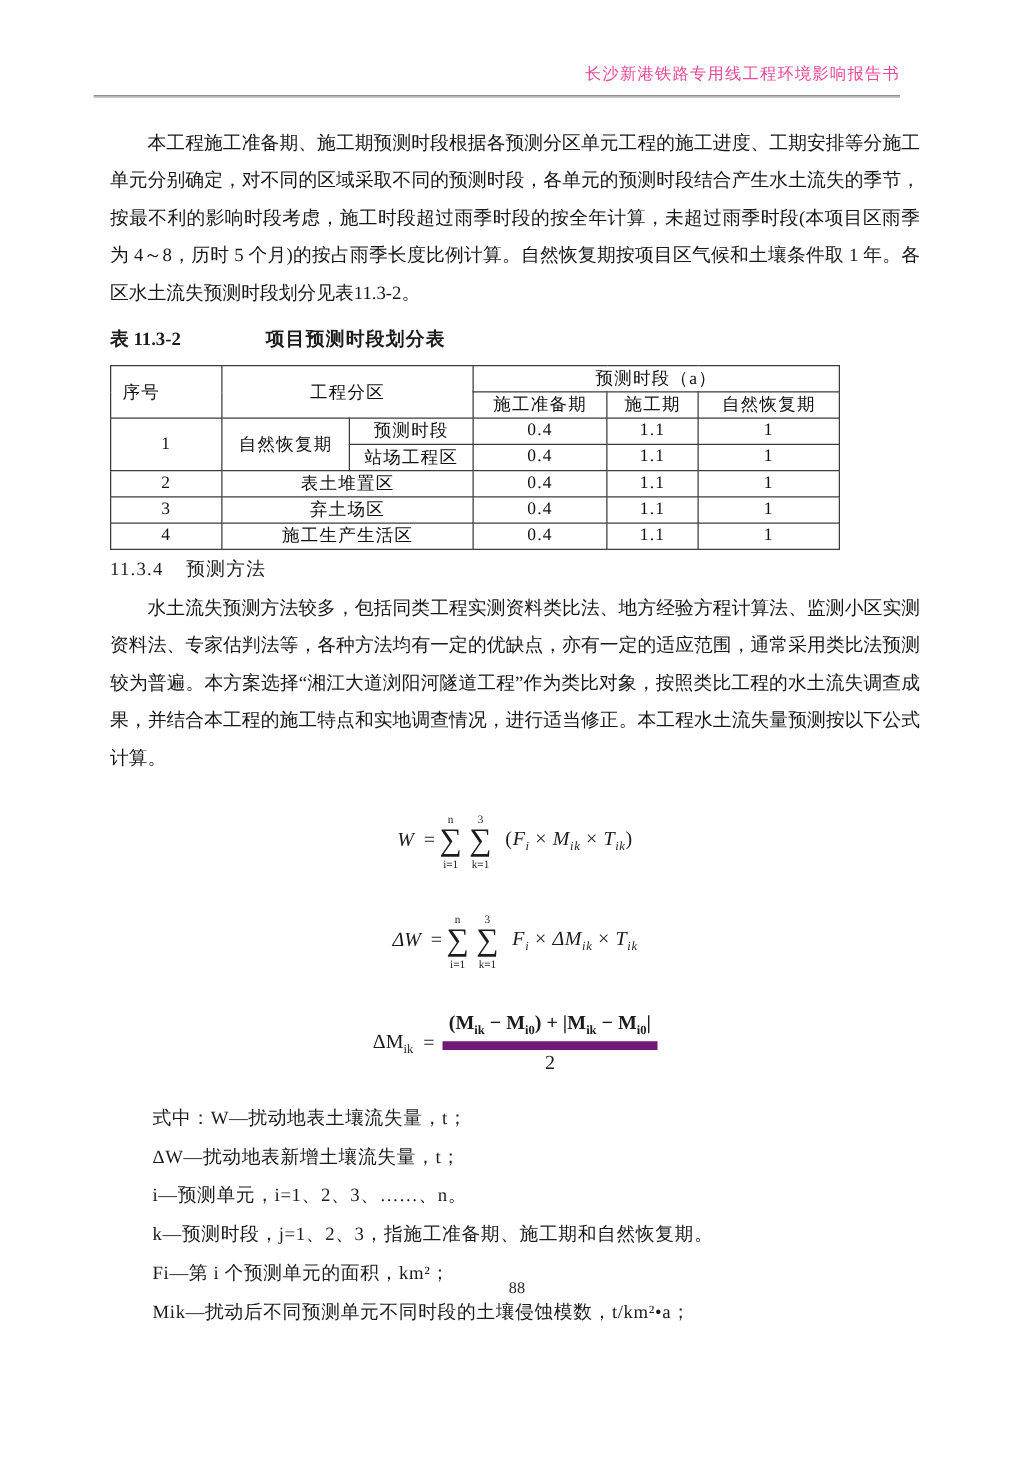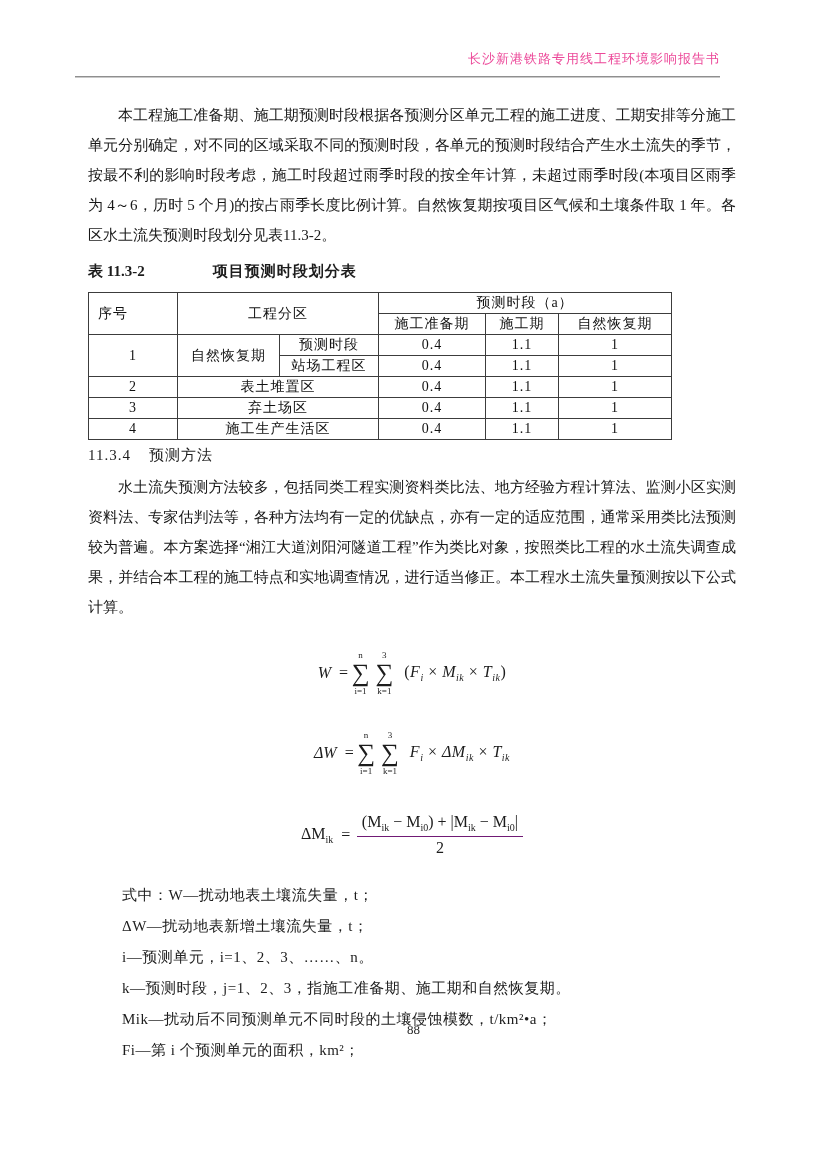--- a/index.html
+++ b/index.html
@@ -63,21 +63,21 @@
              display: flex; align-items: center; justify-content: center; }
   .formula i { font-style: italic; font-family: "Liberation Serif", serif; }
   .formula sub { font-size: 10px; font-style: italic; }
   .bigsum { display: inline-flex; flex-direction: column; align-items: center;
             margin: 0 3px; line-height: 1; }
   .bigsum .lim { font-size: 9px; font-style: normal; line-height: 10px; }
   .bigsum .sigma { font-size: 25px; line-height: 26px; font-style: normal; }
   .expr { margin-left: 8px; letter-spacing: 0.5px; }
   .frac { display: inline-flex; flex-direction: column; text-align: center;
           vertical-align: middle; margin-left: 6px; }
-  .frac .num { border-bottom: 1px solid #701a75; padding: 0 5px 2px 5px; }
+  .frac .num { border-bottom: 7px solid #701a75; padding: 0 5px 2px 5px; font-weight: bold; }
   .frac .den { padding-top: 2px; }
   .f3 { height: 62px; }
 
   
   .definitions { margin-top: 14px; padding-left: 34px; }
   .definitions .def-line { font-size: 15px; line-height: 31px; letter-spacing: 0.5px; }
 
   .page-number {
     position: absolute; left: 0; width: 827px; top: 1022px;
     text-align: center; font-size: 13px; color: #2a2a2a;
@@ -88,21 +88,21 @@
 
 <div class="page">
 
   <div class="doc-header">
     <div class="title">长沙新港铁路专用线工程环境影响报告书</div>
     <div class="rule"></div>
   </div>
 
   <div class="content">
 
-    <p class="para">本工程施工准备期、施工期预测时段根据各预测分区单元工程的施工进度、工期安排等分施工单元分别确定，对不同的区域采取不同的预测时段，各单元的预测时段结合产生水土流失的季节，按最不利的影响时段考虑，施工时段超过雨季时段的按全年计算，未超过雨季时段(本项目区雨季为 4～6，历时 5 个月)的按占雨季长度比例计算。自然恢复期按项目区气候和土壤条件取 1 年。各区水土流失预测时段划分见表11.3-2。</p>
+    <p class="para">本工程施工准备期、施工期预测时段根据各预测分区单元工程的施工进度、工期安排等分施工单元分别确定，对不同的区域采取不同的预测时段，各单元的预测时段结合产生水土流失的季节，按最不利的影响时段考虑，施工时段超过雨季时段的按全年计算，未超过雨季时段(本项目区雨季为 4～8，历时 5 个月)的按占雨季长度比例计算。自然恢复期按项目区气候和土壤条件取 1 年。各区水土流失预测时段划分见表11.3-2。</p>
 
     <div class="table-caption">
       <span class="cap-label">表 11.3-2</span><span class="cap-title">项目预测时段划分表</span>
     </div>
 
     <table class="data-table">
       <colgroup>
         <col style="width:89px">
           <col style="width:102px">
           <col style="width:99px">
@@ -204,21 +204,21 @@
         <span class="num"><span>(M</span><sub style="font-style:normal">ik</sub><span> − M</span><sub style="font-style:normal">i0</sub><span>) + |M</span><sub style="font-style:normal">ik</sub><span> − M</span><sub style="font-style:normal">i0</sub><span>|</span></span>
         <span class="den">2</span>
       </span>
     </div>
 
     <div class="definitions">
       <div class="def-line">式中：W—扰动地表土壤流失量，t；</div>
       <div class="def-line">ΔW—扰动地表新增土壤流失量，t；</div>
       <div class="def-line">i—预测单元，i=1、2、3、……、n。</div>
       <div class="def-line">k—预测时段，j=1、2、3，指施工准备期、施工期和自然恢复期。</div>
+      <div class="def-line">Fi—第 i 个预测单元的面积，km²；</div>
       <div class="def-line">Mik—扰动后不同预测单元不同时段的土壤侵蚀模数，t/km²•a；</div>
-      <div class="def-line">Fi—第 i 个预测单元的面积，km²；</div>
     </div>
 
   </div>
 
   <div class="page-number">88</div>
 
 </div>
 
 </body></html>

